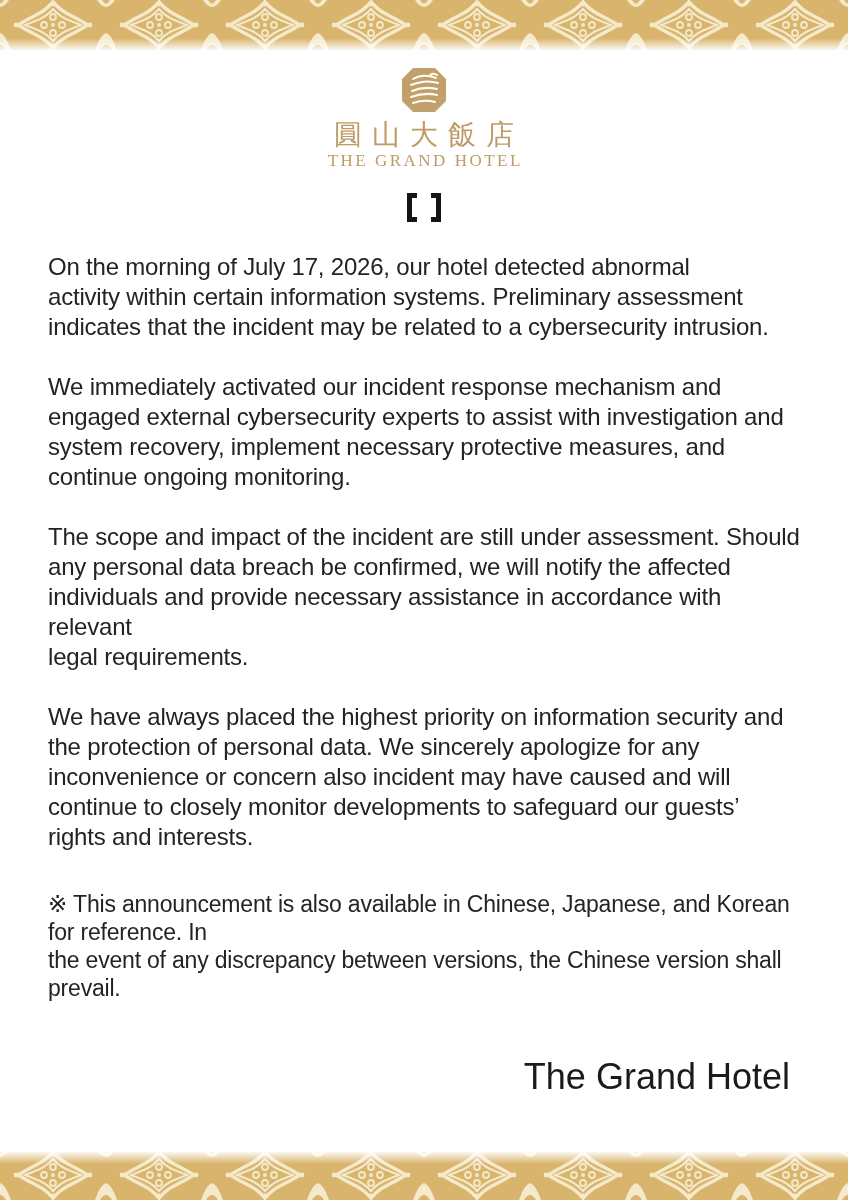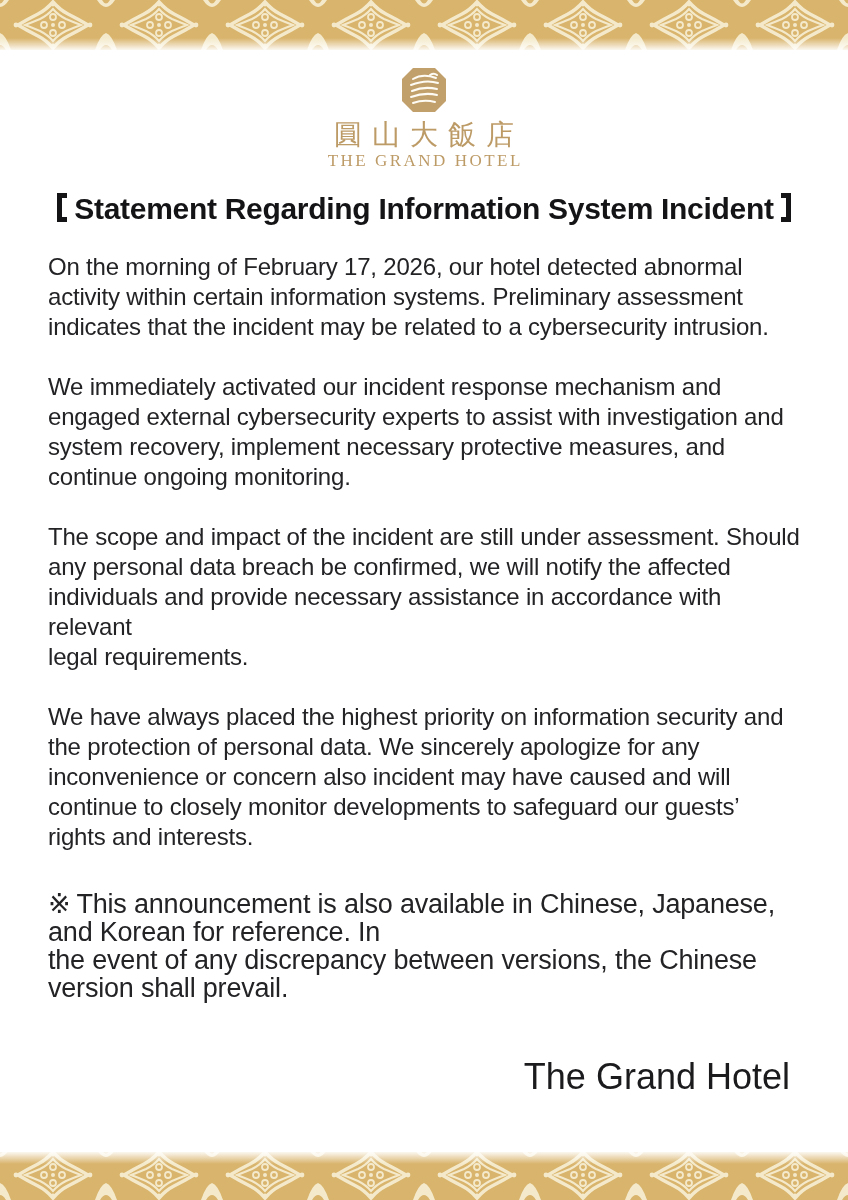--- a/index.html
+++ b/index.html
@@ -57,21 +57,21 @@
   .content { margin: 24px 46px 0 48px; }
   .content p {
     font-size: 24px; line-height: 30px;
     color: #232326;
     white-space: pre-line;
     margin-bottom: 30px;
     letter-spacing: -0.2px;
   }
   .footnote {
     margin: 38px 46px 0 48px;
-    font-size: 27px; line-height: 28px;
+    font-size: 23px; line-height: 28px;
     color: #232326;
     letter-spacing: -0.2px;
   }
   .footnote .marker { margin-right: 6px; }
   .footnote .fn-text { white-space: pre-line; }
 
   
   .signature {
     margin-top: 54px;
     padding-right: 58px;
@@ -129,25 +129,25 @@
       <path d="M12,25 Q24,20 37,23"></path>
       <path d="M11,31 Q25,26 37,29"></path>
       <path d="M13,37 Q24,33 35,36"></path>
     </g>
   </svg>
   <div class="logo-cn">圓山大飯店</div>
   <div class="logo-en">THE GRAND HOTEL</div>
 </div>
 
 <div class="title">
-  <span class="bracket open"></span><span>Statement Regarding Information System Incident</span><span class="bracket close"></span>
+  <span class="bracket open"></span><span class="bracket close"></span>
 </div>
 
 <div class="content">
-  <p>On the morning of February 17, 2026, our hotel detected abnormal
+  <p>On the morning of July 17, 2026, our hotel detected abnormal
 activity within certain information systems. Preliminary assessment
 indicates that the incident may be related to a cybersecurity intrusion.</p>
   <p>We immediately activated our incident response mechanism and
 engaged external cybersecurity experts to assist with investigation and
 system recovery, implement necessary protective measures, and
 continue ongoing monitoring.</p>
   <p>The scope and impact of the incident are still under assessment. Should
 any personal data breach be confirmed, we will notify the affected
 individuals and provide necessary assistance in accordance with relevant
 legal requirements.</p>

